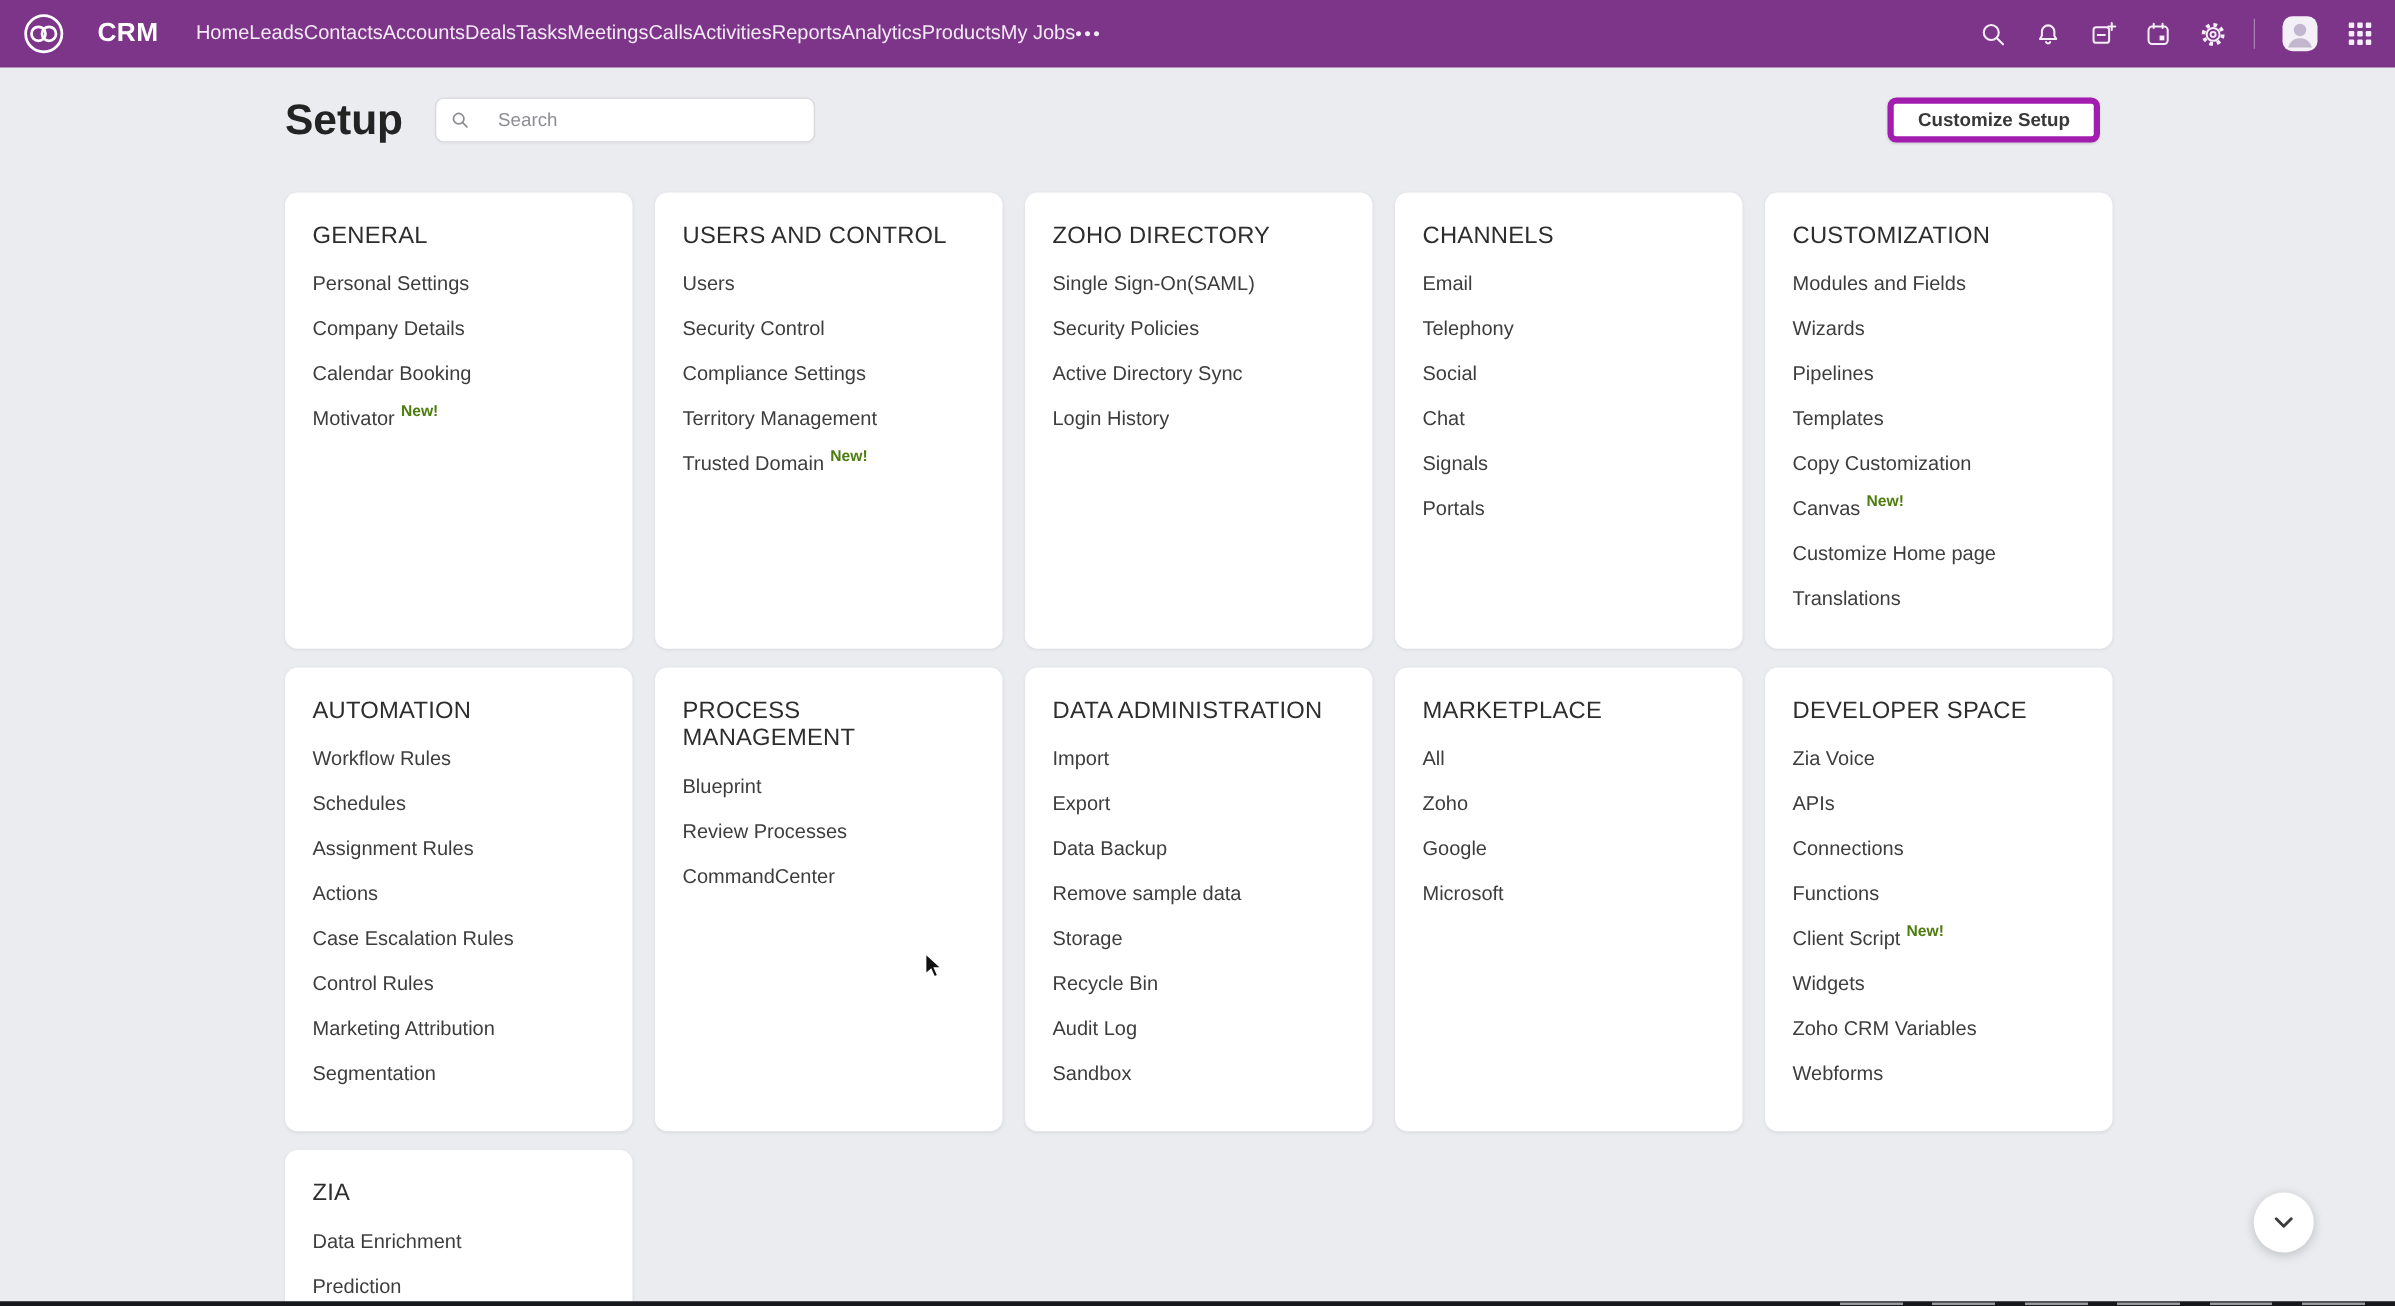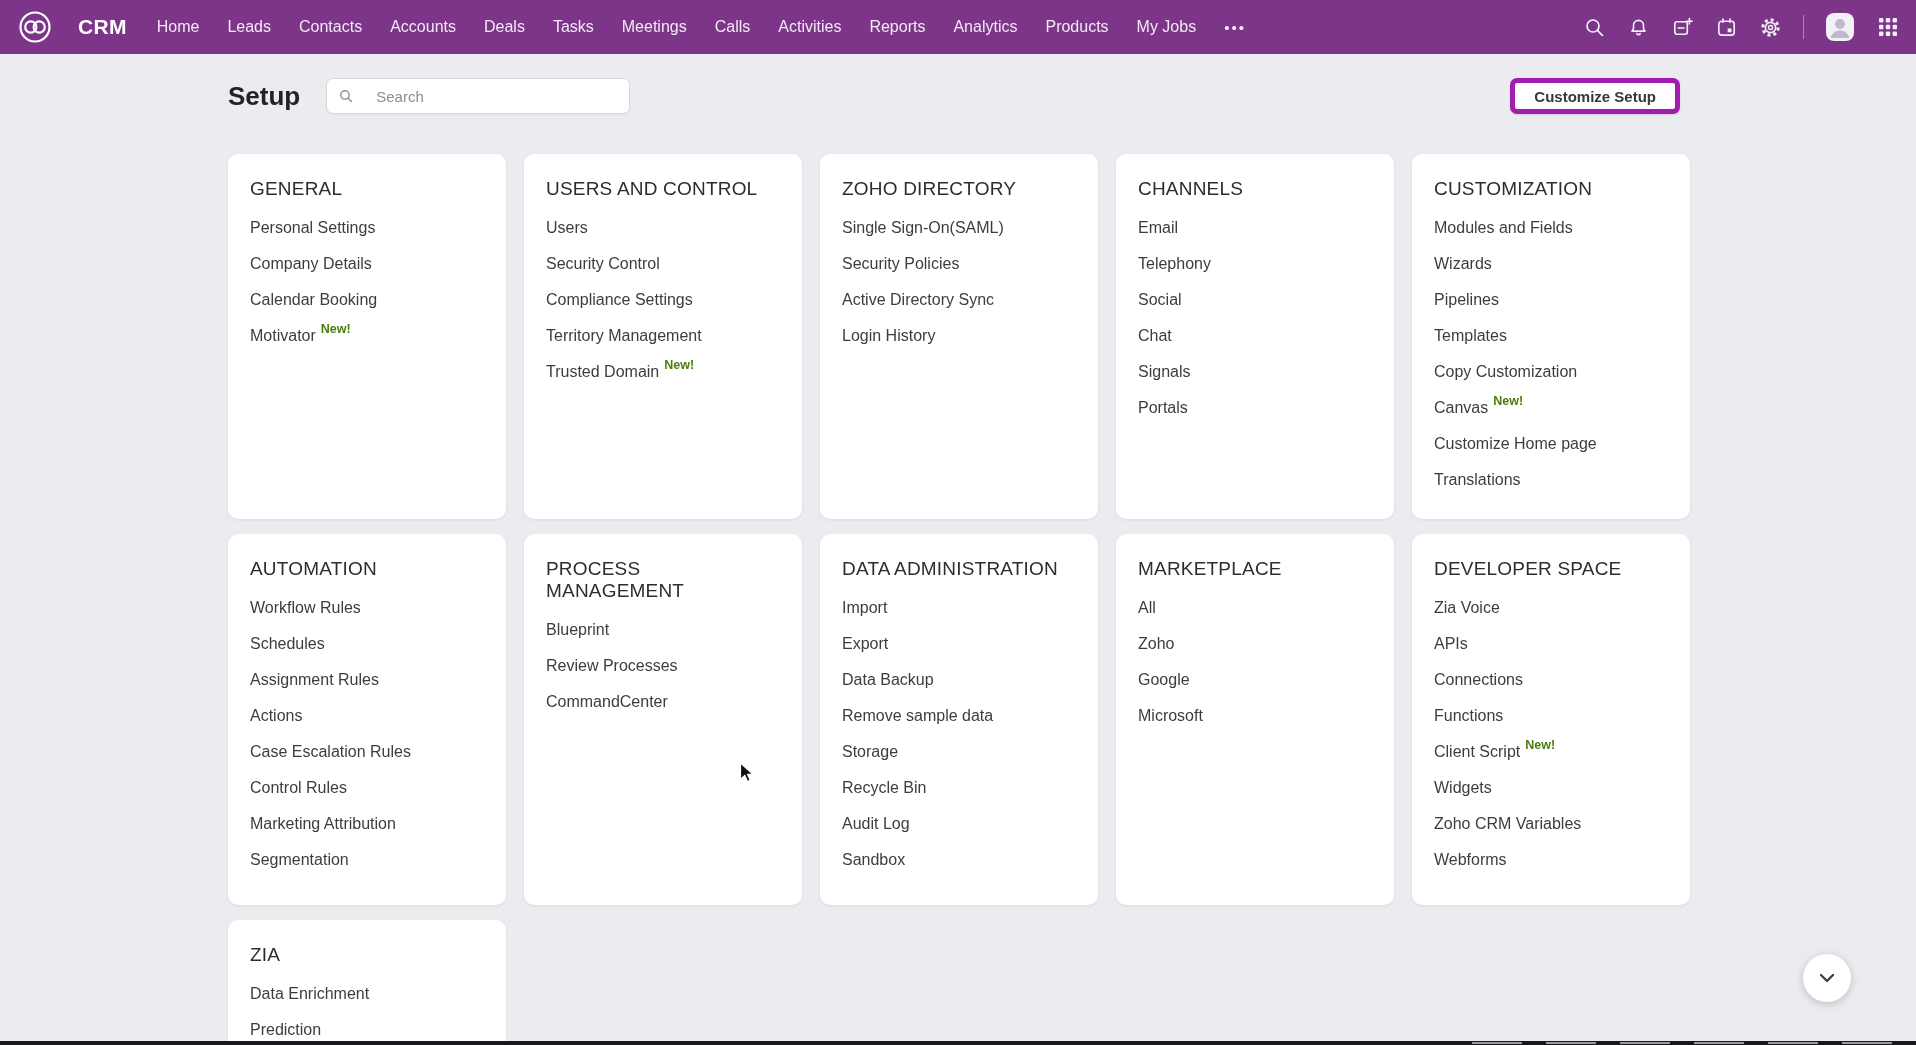--- a/index.html
+++ b/index.html
@@ -4,30 +4,30 @@
 <style>
   html,body{margin:0;padding:0;}
   body{font-family:"Liberation Sans","DejaVu Sans",sans-serif;}
   .page{position:relative;width:1916px;height:1045px;background:#ebecf0;overflow:hidden;}
 
   
   .topnav{position:absolute;top:0;left:0;right:0;height:54px;background:#7d3589;
           display:flex;align-items:center;padding:0 16px 0 18px;box-sizing:border-box;}
   .brand{display:flex;align-items:center;gap:26px;margin-right:30px;}
   .brand-text{color:#ffffff;font-size:21px;font-weight:700;letter-spacing:.3px;}
-  .menu{display:flex;align-items:center;gap:28px;}
+  .menu{display:flex;align-items:center;}
   .nav-item{color:#f3eaf6;font-size:16px;white-space:nowrap;cursor:pointer;}
   .nav-more{color:#f3eaf6;font-size:15px;letter-spacing:2px;cursor:pointer;}
   .nav-icons{margin-left:auto;display:flex;align-items:center;gap:21px;}
   .icon-btn{display:flex;align-items:center;justify-content:center;cursor:pointer;background:none;border:none;padding:0;}
   .nav-divider{width:1px;height:24px;background:rgba(255,255,255,.38);}
 
   
   .setup-bar{position:absolute;top:54px;left:228px;right:236px;height:84px;display:flex;align-items:center;}
-  .page-title{font-size:26px;font-weight:700;color:#232323;margin:0 26px 0 0;}
+  .page-title{font-size:34px;font-weight:700;color:#232323;margin:0 26px 0 0;}
   .searchbox{width:304px;height:36px;background:#fff;border:1px solid #d8d8dd;border-radius:7px;
              display:flex;align-items:center;gap:20px;padding:0 11px;box-sizing:border-box;
              box-shadow:0 1px 2px rgba(0,0,0,.04);}
   .searchbox input{border:none;outline:none;flex:1;font-size:15px;color:#333;background:transparent;
                    font-family:"Liberation Sans",sans-serif;}
   .searchbox input::placeholder{color:#8d8d93;}
   .customize-btn{margin-left:auto;height:36px;padding:0 19px;background:#ffffff;color:#383838;
                  border:5px solid #a21caf;border-radius:7px;font-size:15px;font-weight:700;
                  box-shadow:0 1px 2px rgba(0,0,0,.12);cursor:pointer;font-family:"Liberation Sans",sans-serif;}
 

